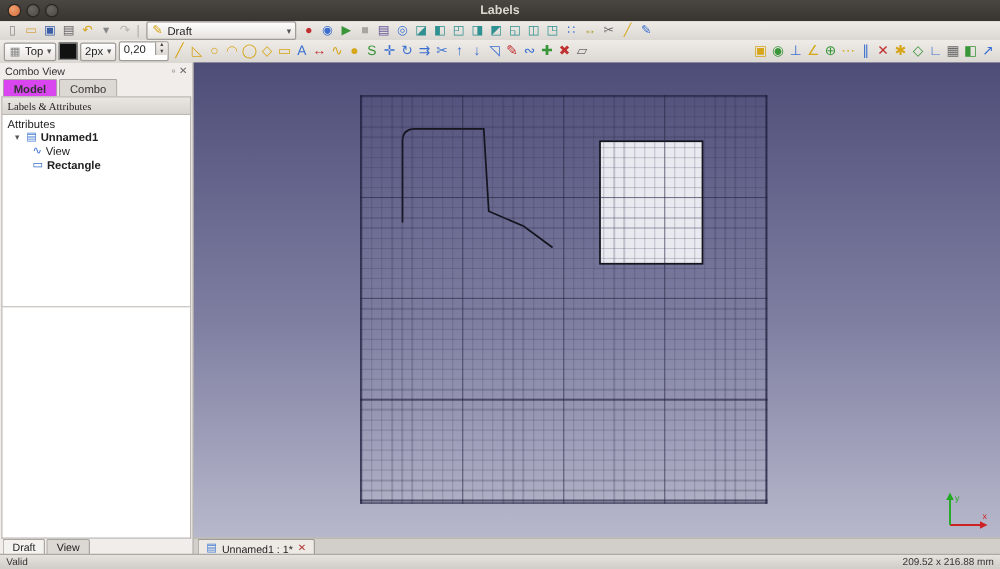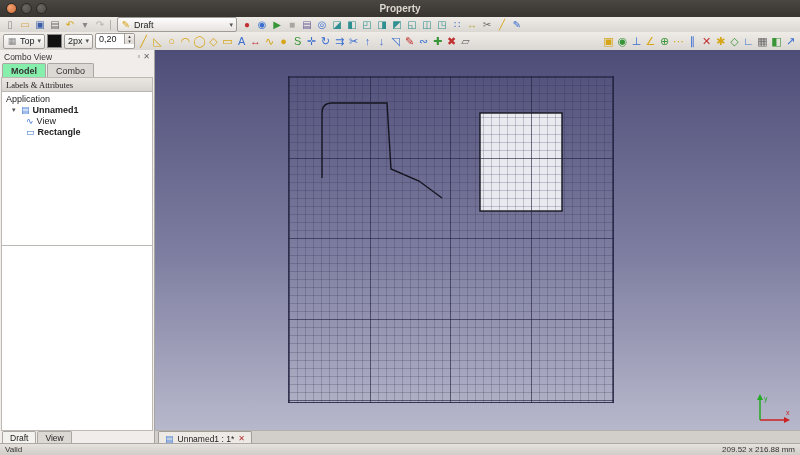--- a/index.html
+++ b/index.html
@@ -41,21 +41,21 @@
   .snapgroup{margin-left:auto;}
   
   .left-panel{position:absolute;left:0;top:50px;width:154px;bottom:11px;background:#f0edea;
     border-right:1px solid #a8a4a0;display:flex;flex-direction:column;}
   .cv-header{height:13px;display:flex;align-items:center;padding:0 4px;font-size:8.5px;color:#333;}
   .cv-header .sp{flex:1;}
   .cv-hicon{font-size:8px;color:#666;margin-left:3px;cursor:default;}
   .panel-tabs{display:flex;height:14px;padding-left:2px;gap:1px;}
   .ptab{padding:0 8px;display:flex;align-items:center;font-size:9px;color:#333;
     border:1px solid #aaa6a2;border-bottom:none;border-radius:2px 2px 0 0;background:#dcd8d3;cursor:default;}
-  .ptab.active{background:#86efac;font-weight:bold;}
+  .ptab.active{background:#d946ef;font-weight:bold;}
   .labels-bar{height:13px;margin:0 1px;background:linear-gradient(#eae6e2,#d8d4cf);
     border:1px solid #bcb8b4;display:flex;align-items:center;padding:0 4px;font-size:8.5px;font-family:Liberation Serif, serif;}
   .tree{height:152px;margin:0 1px;background:#fff;border:1px solid #bcb8b4;border-top:none;
     padding-top:1px;overflow:hidden;}
   .tree-row{display:flex;align-items:center;height:11px;gap:3px;font-size:9px;cursor:default;}
   .tree-row .exp{font-size:7px;color:#555;width:6px;}
   .tree-row .ticon{font-size:9px;}
   .pl4{padding-left:4px;} .pl10{padding-left:10px;} .pl24{padding-left:24px;}
   .bold{font-weight:bold;}
   .prop-header{display:flex;height:13px;margin:1px 1px 0 1px;gap:1px;}
@@ -95,21 +95,21 @@
 </style>
 </head>
 <body>
 
 <div class="titlebar">
   <div class="winbtns">
     <span class="winbtn close"></span>
     <span class="winbtn min"></span>
     <span class="winbtn max"></span>
   </div>
-  <div class="wtitle">Property</div>
+  <div class="wtitle">Labels</div>
 </div>
 
 <div class="toolbar" id="toolbar1">
   <span class="iconset">
       <span class="tbicon" style="color: rgb(138, 138, 138);">▯</span>
       <span class="tbicon" style="color: rgb(216, 164, 74);">▭</span>
       <span class="tbicon" style="color: rgb(58, 95, 168);">▣</span>
       <span class="tbicon" style="color: rgb(106, 106, 106);">▤</span>
       <span class="tbicon" style="color: rgb(214, 165, 24);">↶</span>
       <span class="tbicon" style="color: rgb(136, 136, 136);">▾</span>
@@ -213,21 +213,21 @@
     <span class="cv-hicon">▫</span>
     <span class="cv-hicon">✕</span>
   </div>
   <div class="panel-tabs">
     <span class="ptab active">Model</span>
     <span class="ptab">Combo</span>
   </div>
   <div class="labels-bar">Labels &amp; Attributes</div>
   <div class="tree">
     <div class="tree-row pl4">
-      <span>Application</span>
+      <span>Attributes</span>
     </div>
     <div class="tree-row pl10">
       <span class="exp">▾</span>
       <span class="ticon" style="color:#4a7fd4;">▤</span>
       <span class="bold">Unnamed1</span>
     </div>
     <div class="tree-row pl24">
       <span class="ticon" style="color:#3a6fd0;">∿</span>
       <span>View</span>
     </div>

